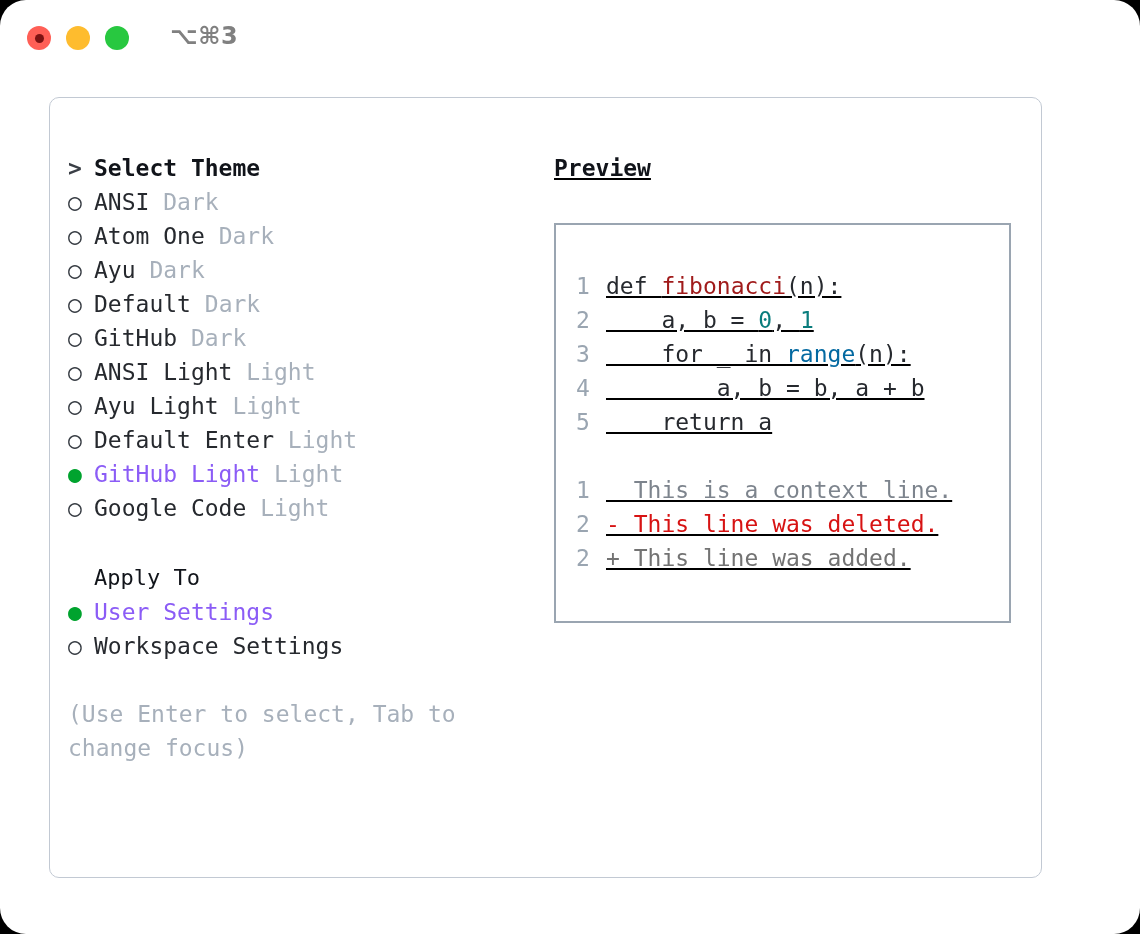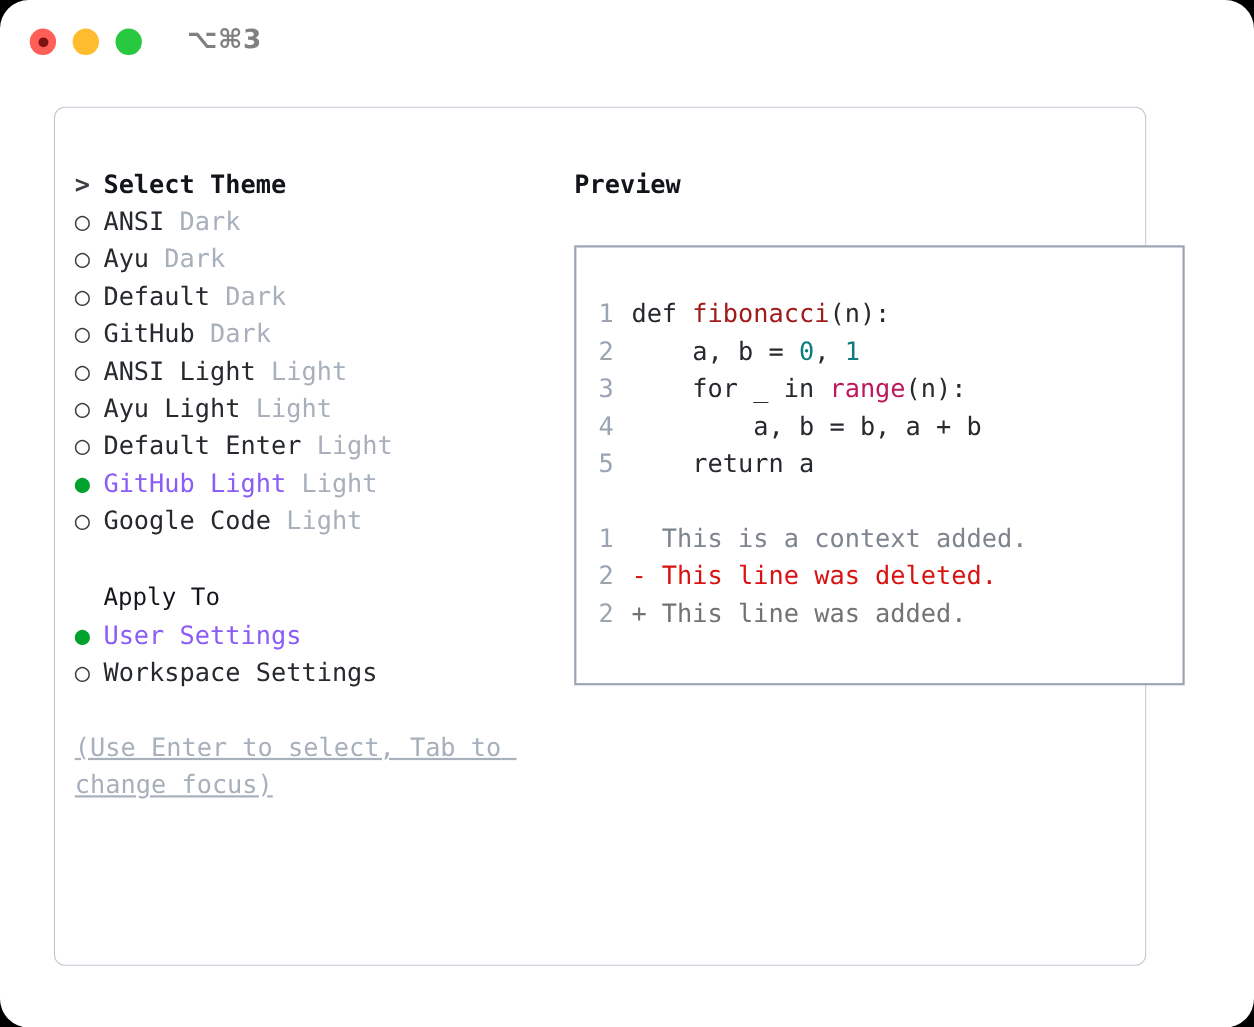--- a/index.html
+++ b/index.html
@@ -124,59 +124,59 @@
     white-space: pre;
   }
 
   .hint {
     margin-top: 34px;
     font-size: 23px;
     line-height: 34px;
     color: #a7b0bb;
     width: 402px;
     white-space: pre-wrap;
-    text-decoration: underline;
   }
 
   
   .right-col {
     position: absolute;
-    left: 472px;
+    left: 504px;
     top: 53px;
     width: 490px;
+    text-decoration: underline;
   }
   .preview-title {
     font-size: 23px;
     font-weight: bold;
     color: #11141a;
     line-height: 34px;
   }
   .preview-box {
     margin-top: 38px;
-    width: 555px;
+    width: 457px;
     height: 400px;
     border: 2px solid #9aa5b1;
     box-sizing: border-box;
     background: #ffffff;
     padding: 44px 0 0 20px;
   }
   .code-line {
     font-size: 23px;
     line-height: 34px;
     white-space: pre;
     color: #26292e;
   }
   .ln {
     display: inline-block;
     width: 30px;
     color: #9aa5b1;
   }
   .tok-fn   { color: #a01b1b; }
   .tok-num  { color: #0b7d7d; }
-  .tok-call { color: #be185d; }
+  .tok-call { color: #0369a1; }
   .diff-ctx { color: #7d848d; }
   .diff-del { color: #d71313; }
   .diff-add { color: #737373; }
   .code-gap { height: 34px; }
 </style>
 </head>
 <body>
 
 <div class="window">
 
@@ -191,20 +191,21 @@
 
   <div class="panel">
     <div class="cols">
 
       <div class="left-col">
 
         <div class="row header-row"><span class="marker">&gt;</span><span>Select Theme</span></div>
 
         <div id="theme-rows">
             <div class="row"><span class="marker">○</span><span class="name">ANSI</span><span class="variant"> Dark</span></div>
+            <div class="row"><span class="marker">○</span><span class="name">Atom One</span><span class="variant"> Dark</span></div>
             <div class="row"><span class="marker">○</span><span class="name">Ayu</span><span class="variant"> Dark</span></div>
             <div class="row"><span class="marker">○</span><span class="name">Default</span><span class="variant"> Dark</span></div>
             <div class="row"><span class="marker">○</span><span class="name">GitHub</span><span class="variant"> Dark</span></div>
             <div class="row"><span class="marker">○</span><span class="name">ANSI Light</span><span class="variant"> Light</span></div>
             <div class="row"><span class="marker">○</span><span class="name">Ayu Light</span><span class="variant"> Light</span></div>
             <div class="row"><span class="marker">○</span><span class="name">Default Enter</span><span class="variant"> Light</span></div>
             <div class="row"><span class="marker sel">●</span><span class="name sel">GitHub Light</span><span class="variant"> Light</span></div>
             <div class="row"><span class="marker">○</span><span class="name">Google Code</span><span class="variant"> Light</span></div>
           </div>
 
@@ -225,21 +226,21 @@
         <div class="preview-box">
           <div id="code-lines">
               <div class="code-line"><span class="ln">1</span><span>def </span><span class="tok-fn">fibonacci</span><span>(n):</span></div>
               <div class="code-line"><span class="ln">2</span><span>    a, b = </span><span class="tok-num">0</span><span>, </span><span class="tok-num">1</span></div>
               <div class="code-line"><span class="ln">3</span><span>    for _ in </span><span class="tok-call">range</span><span>(n):</span></div>
               <div class="code-line"><span class="ln">4</span><span>        a, b = b, a + b</span></div>
               <div class="code-line"><span class="ln">5</span><span>    return a</span></div>
             </div>
           <div class="code-gap"></div>
           <div id="diff-lines">
-              <div class="code-line"><span class="ln">1</span><span class="diff-ctx">  This is a context added.</span></div>
+              <div class="code-line"><span class="ln">1</span><span class="diff-ctx">  This is a context line.</span></div>
               <div class="code-line"><span class="ln">2</span><span class="diff-del">- This line was deleted.</span></div>
               <div class="code-line"><span class="ln">2</span><span class="diff-add">+ This line was added.</span></div>
             </div>
         </div>
       </div>
 
     </div>
   </div>
 </div>
 

